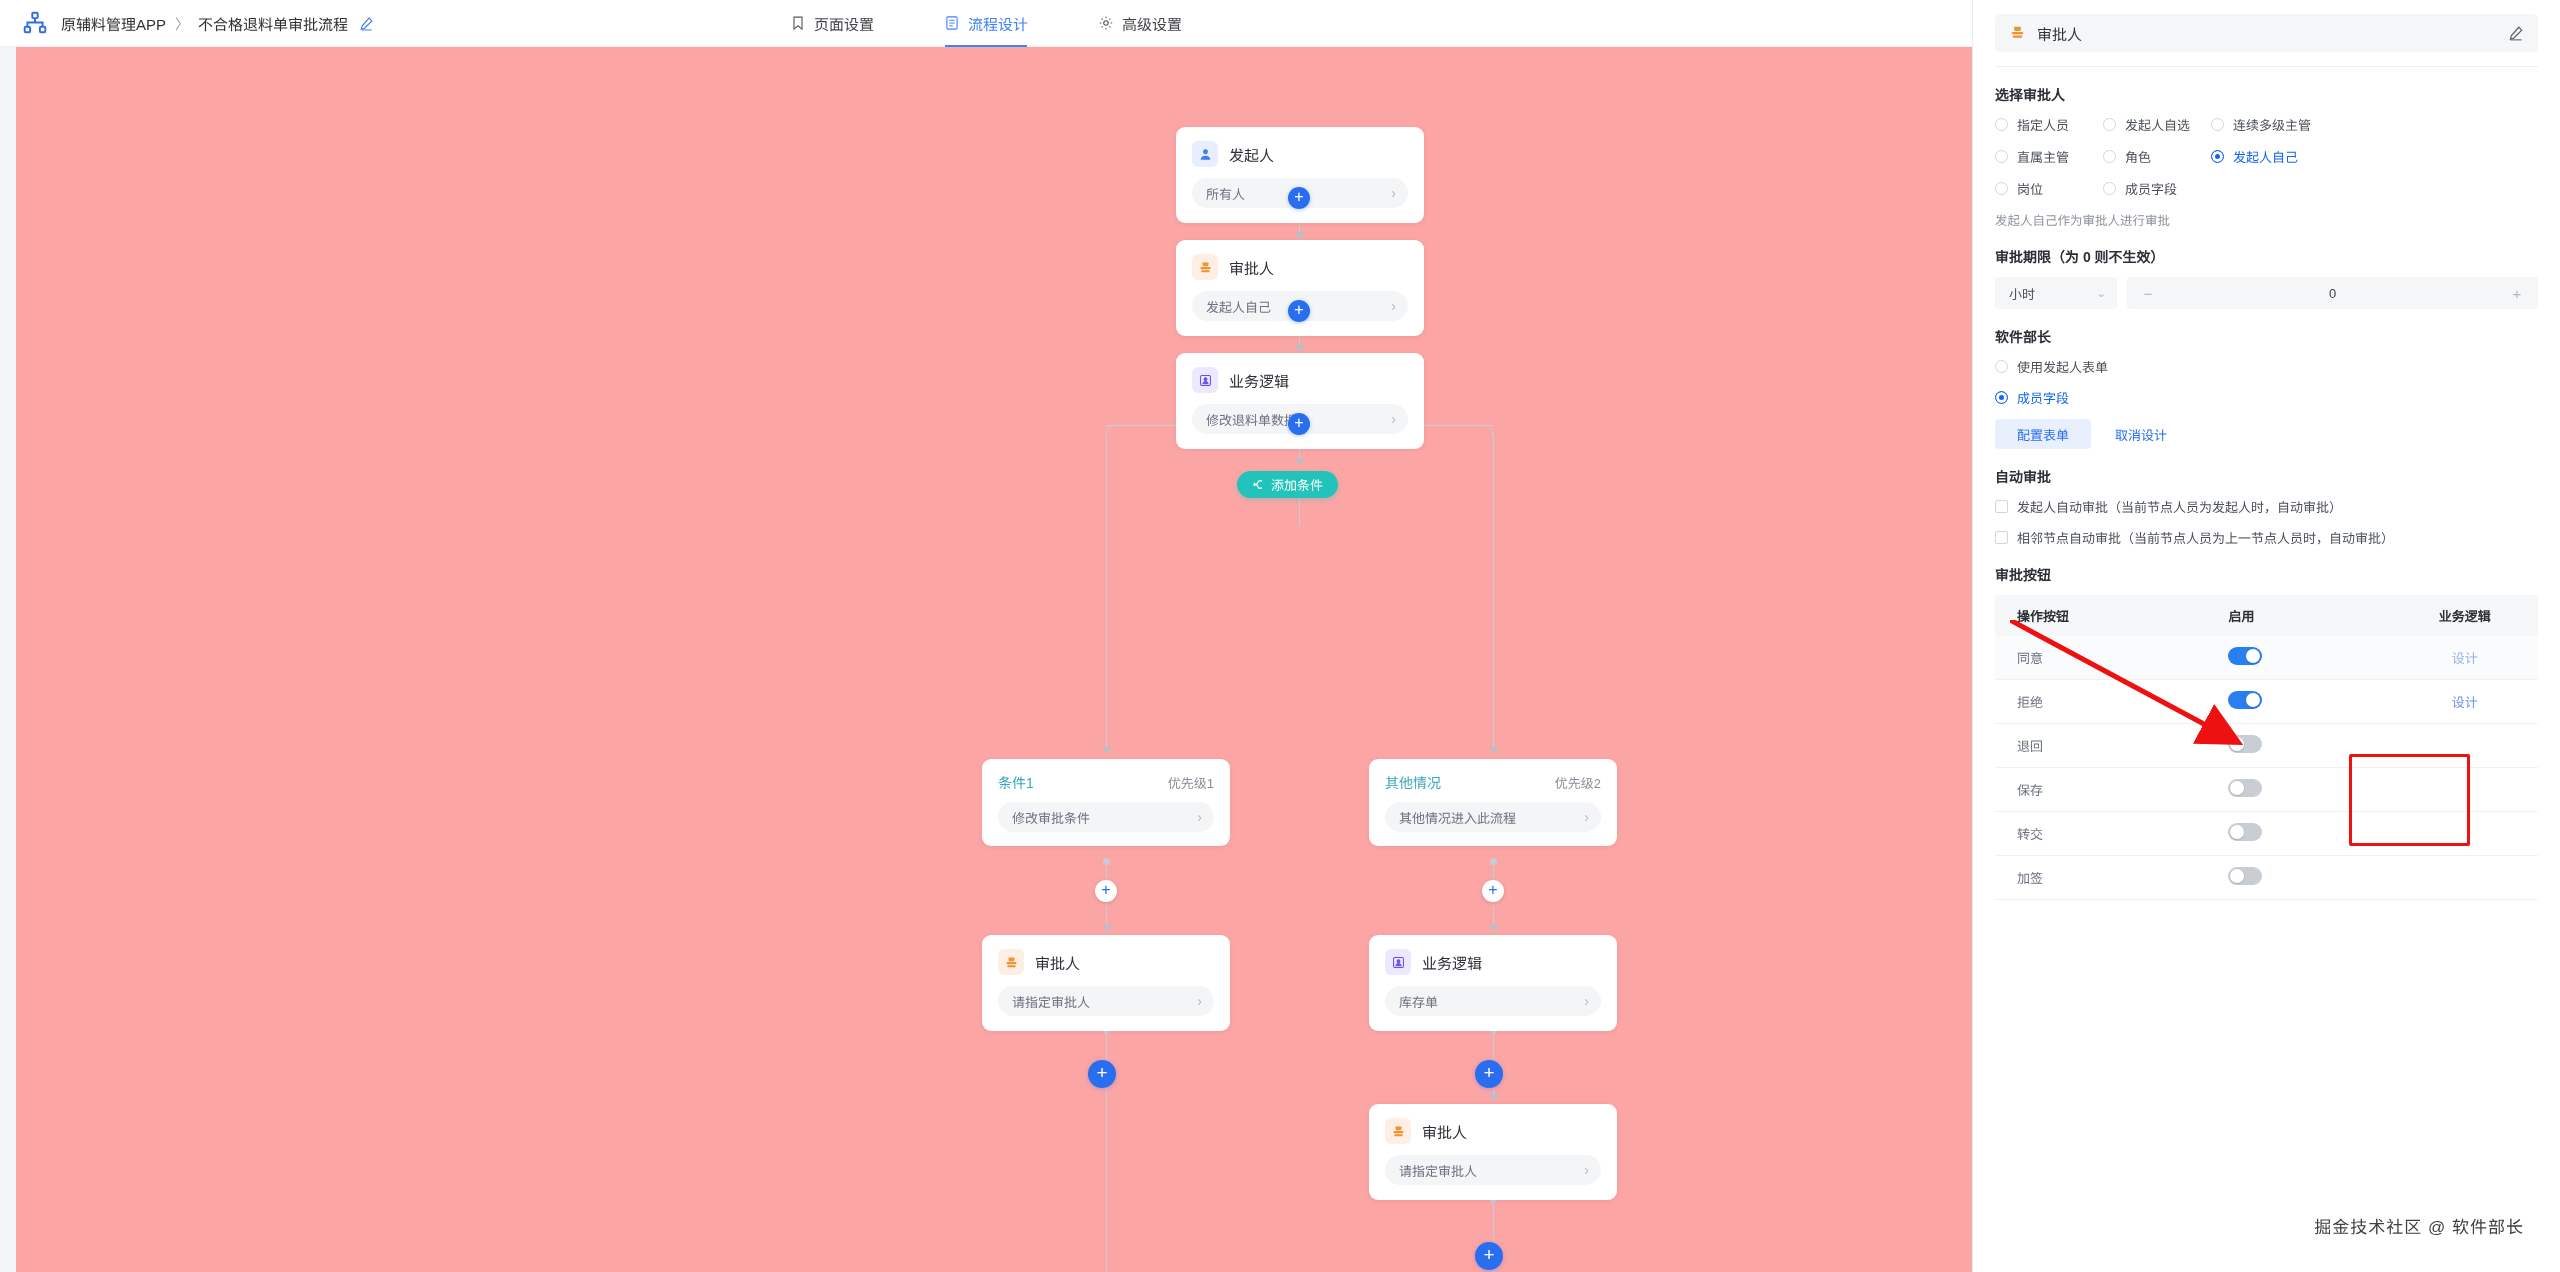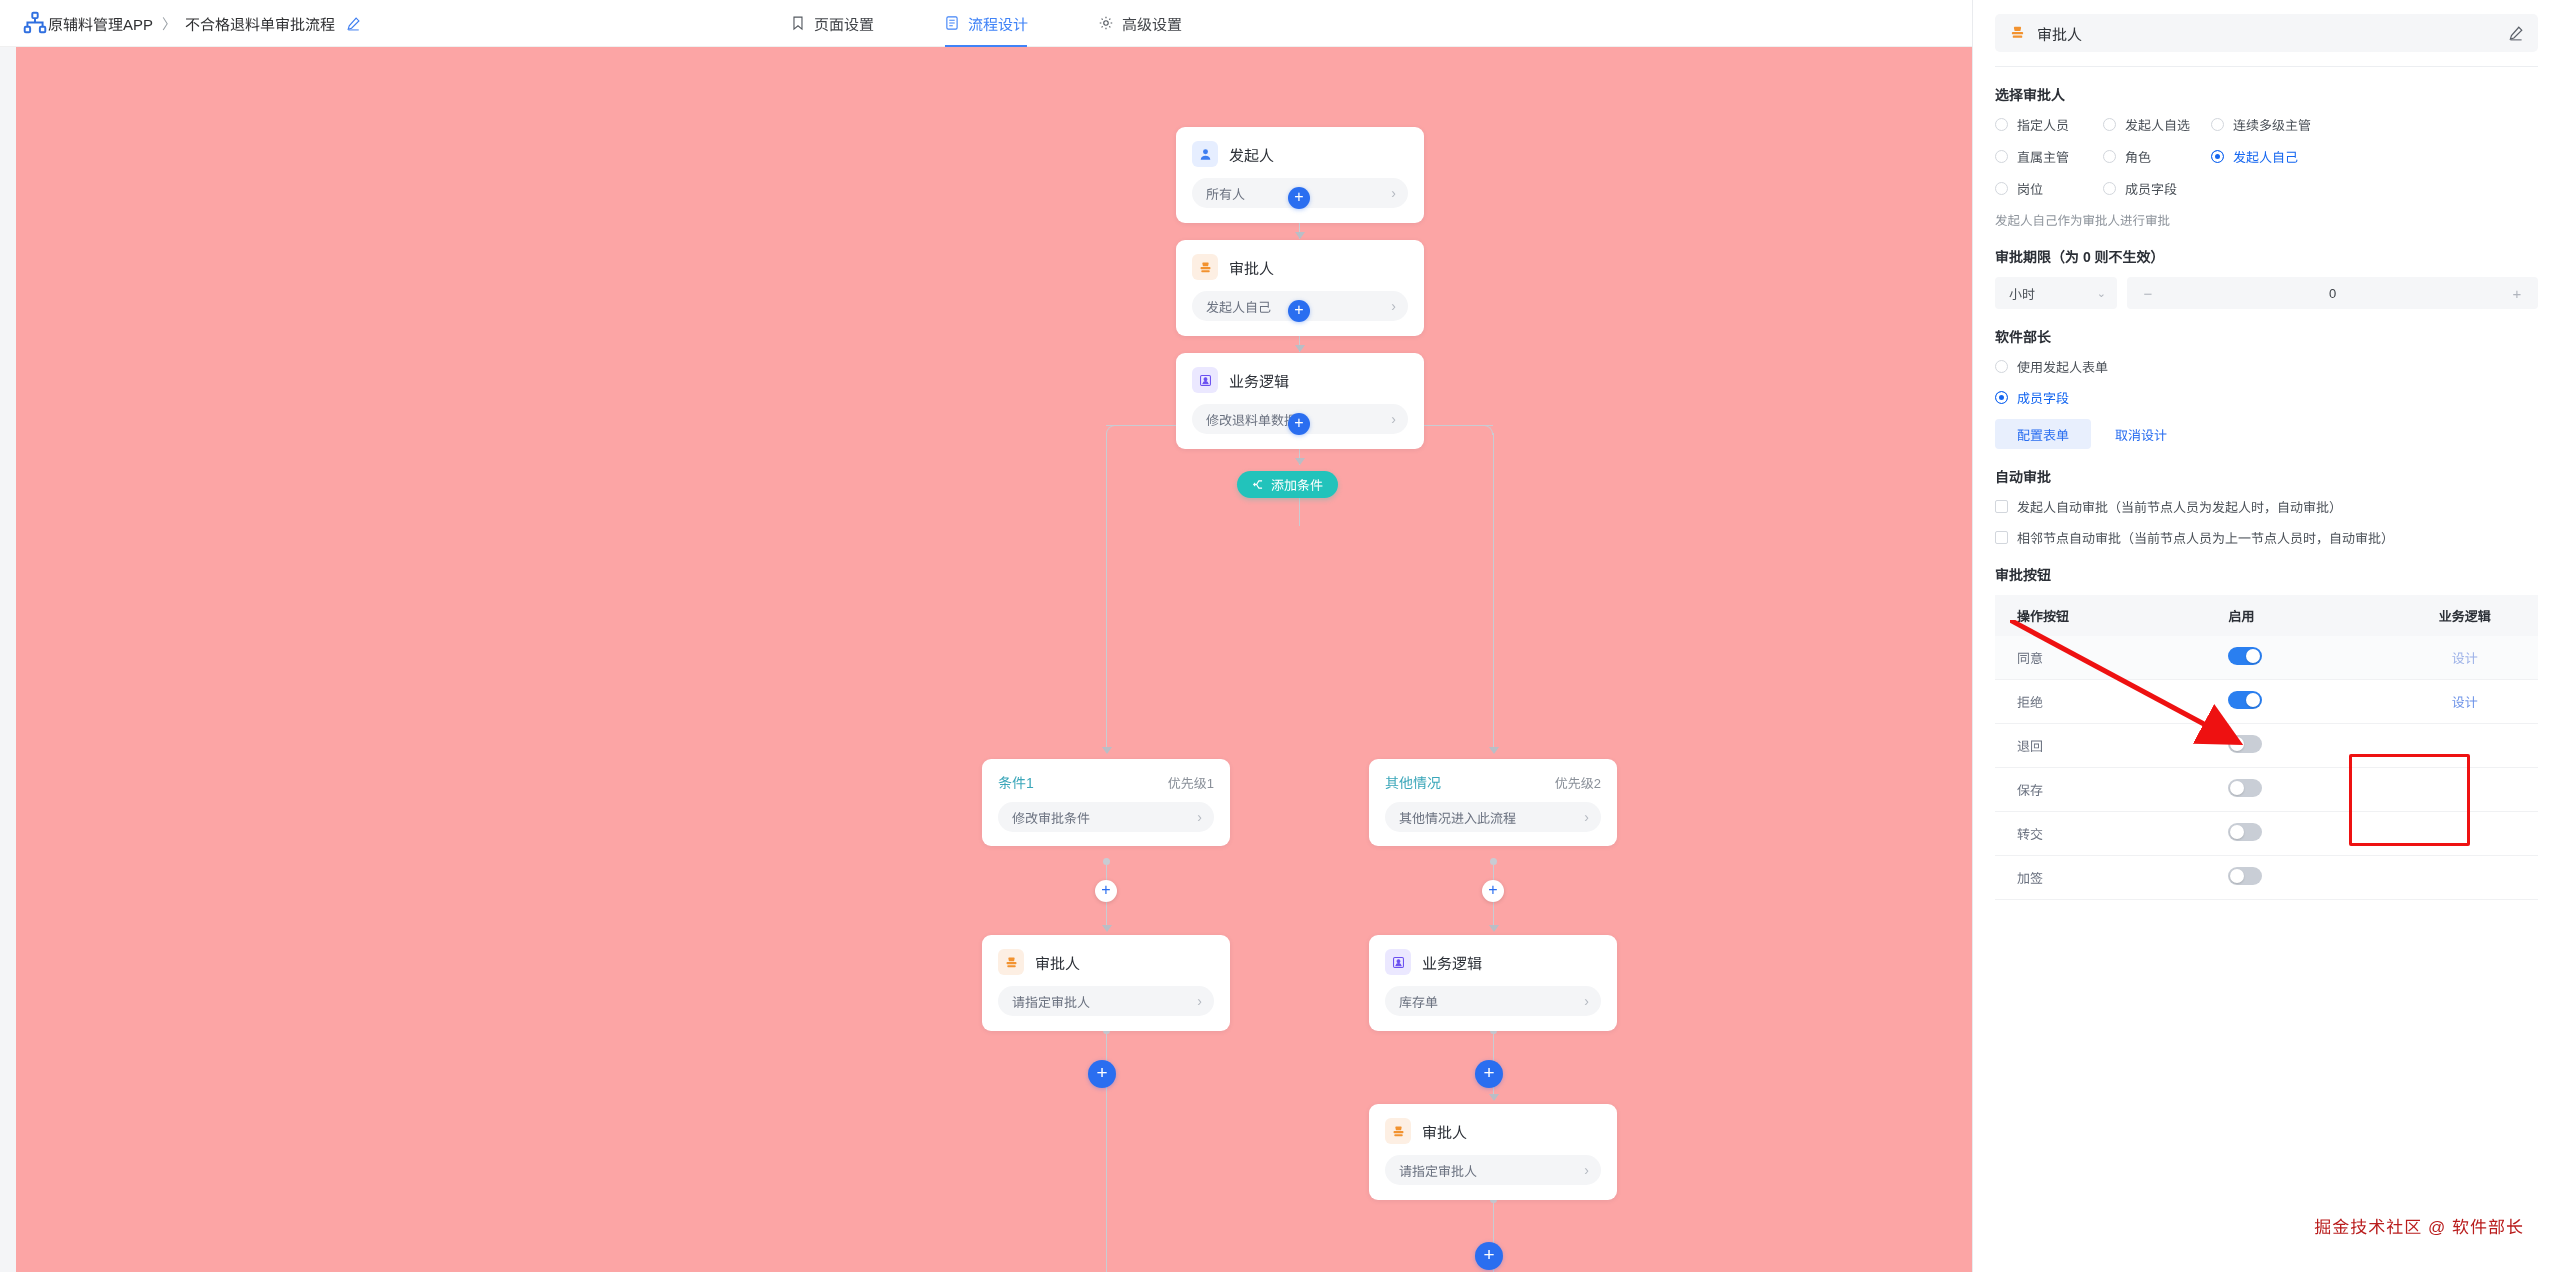--- a/index.html
+++ b/index.html
@@ -12,21 +12,21 @@
   #app { position: relative; width: 2560px; height: 1272px; }
 
   
   .topbar {
     position: absolute; left: 0; top: 0; width: 1972px; height: 47px;
     background: #ffffff; display: flex; align-items: center;
     border-bottom: 1px solid #f0f0f0; z-index: 5;
   }
   .brand { display: flex; align-items: center; margin-left: 22px; }
   .brand-icon { width: 26px; height: 26px; flex: 0 0 26px; }
-  .breadcrumb { display: flex; align-items: center; font-size: 15px; color: #303133; white-space: nowrap; }
+  .breadcrumb { display: flex; align-items: center; margin-left: 13px; font-size: 15px; color: #303133; white-space: nowrap; }
   .bc-sep { margin: 0 9px; color: #9aa0a6; font-size: 14px; }
   .bc-edit { margin-left: 11px; width: 15px; height: 15px; display: inline-block; cursor: pointer; }
 
   .tabs { position: absolute; left: 50%; transform: translateX(-50%); display: flex; align-items: center; height: 47px; }
   .tab { display: flex; align-items: center; height: 47px; padding: 0 5px; margin: 0 30px; font-size: 15px; color: #43464b; cursor: pointer; position: relative; white-space: nowrap; }
   .tab .tico { width: 16px; height: 16px; margin-right: 8px; display: inline-block; }
   .tab.active { color: #4083f7; }
   .tab.active::after { content:""; position:absolute; left: 6px; right: 6px; bottom: 0; height: 2px; background: #4083f7; }
 
   
@@ -161,21 +161,21 @@
 
   
   .anno-rect {
     position: absolute; border: 3px solid #ee1111; border-radius: 2px;
     pointer-events: none; z-index: 40;
   }
   .anno-arrow { position: absolute; z-index: 40; pointer-events: none; }
 
   .watermark {
     position: absolute; right: 36px; bottom: 34px; font-size: 17px;
-    color: #b91c1c; z-index: 20; letter-spacing: 1px; white-space: nowrap;
+    color: #404040; z-index: 20; letter-spacing: 1px; white-space: nowrap;
   }
 </style>
 </head>
 <body>
 
 <div id="app">
 
   <div class="topbar">
     <div class="brand">
       <span class="brand-icon">

